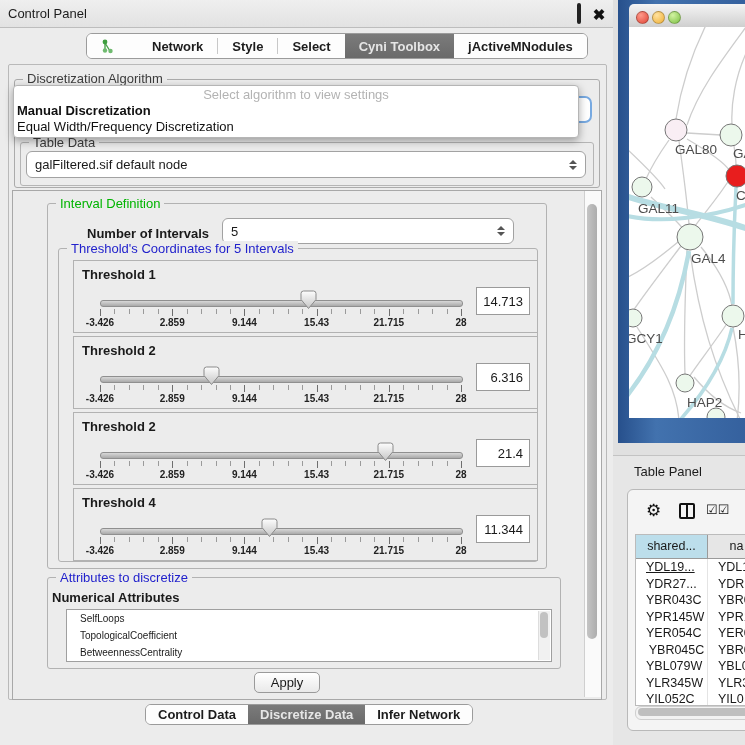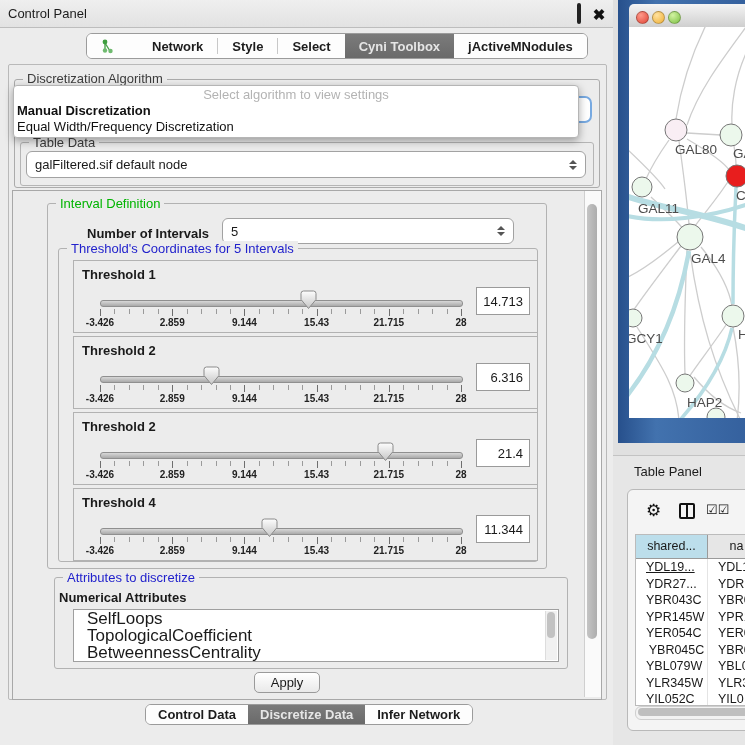--- a/index.html
+++ b/index.html
@@ -57,21 +57,21 @@
     background:linear-gradient(#d8d8d8,#a9a9a9);border:1px solid #8f8f8f;}
   .tick{position:absolute;top:48px;width:1px;height:5px;background:#9a9a9a;}
   .tick.major{height:7px;background:#6e6e6e;}
   .ticklabel{position:absolute;top:56px;transform:translateX(-50%);font-size:10px;font-weight:bold;color:#222;}
   .thumb{position:absolute;top:29px;width:17px;height:20px;}
   .valbox{position:absolute;right:7px;top:26px;width:54px;height:28px;background:#fff;
     border:1px solid #9a9a9a;font-size:13px;text-align:right;line-height:28px;padding-right:6px;box-sizing:border-box;}
 
   
   .listbox{background:#fff;border:1px solid #9f9f9f;overflow:hidden;}
-  .listbox .li{font-size:17px;height:17px;line-height:17px;padding-left:13px;white-space:nowrap;}
+  .listbox .li{font-size:10px;height:17px;line-height:17px;padding-left:13px;white-space:nowrap;}
   .list-vthumb{position:absolute;background:#c2c2c2;border-radius:4px;}
 
   .btn{background:linear-gradient(#ffffff,#e9e9e9);border:1px solid #9a9a9a;border-radius:5px;
     font-size:13px;text-align:center;}
   .mac-titlebar{position:absolute;background:linear-gradient(#f4f4f4,#cfcfcf);
     border-bottom:1px solid #9e9e9e;border-radius:5px 0 0 0;}
   .light{position:absolute;top:7px;width:13px;height:13px;border-radius:50%;border:1px solid rgba(0,0,0,.25);box-sizing:border-box;}
 
   
   .tp-header{font-size:13px;color:#1c1c1c;}
@@ -355,21 +355,21 @@
                     </linearGradient>
                   </defs>
                   <path d="M3.5 1 h10 q2.5 0 2.5 2.5 v6 l-7.5 9 -7.5 -9 v-6 q0 -2.5 2.5 -2.5 z" fill="url(#thg3)" stroke="#8b8b8b"></path>
                 </svg>
                 <div class="valbox">11.344</div>
               </div>
             </div>
         </div>
       </div>
 
-      <div class="abs groupbox" style="left:41px;top:386px;width:512px;height:90px;border-color:#b2b2b2;">
+      <div class="abs groupbox" style="left:34px;top:386px;width:512px;height:90px;border-color:#b2b2b2;">
         <span class="gb-title blue">Attributes to discretize</span>
         <span class="abs" style="left:4px;top:12px;font-size:13px;font-weight:bold;">Numerical Attributes</span>
         <div class="abs listbox" style="left:18px;top:31px;width:484px;height:51px;">
           <div id="attr-list-host">
               <div class="li">SelfLoops</div>
               <div class="li">TopologicalCoefficient</div>
               <div class="li">BetweennessCentrality</div>
             </div>
           <div class="abs" style="right:1px;top:1px;width:11px;height:49px;background:#f1f1f1;border-left:1px solid #ddd;">
             <div class="list-vthumb" style="left:1px;top:1px;width:8px;height:26px;"></div>

